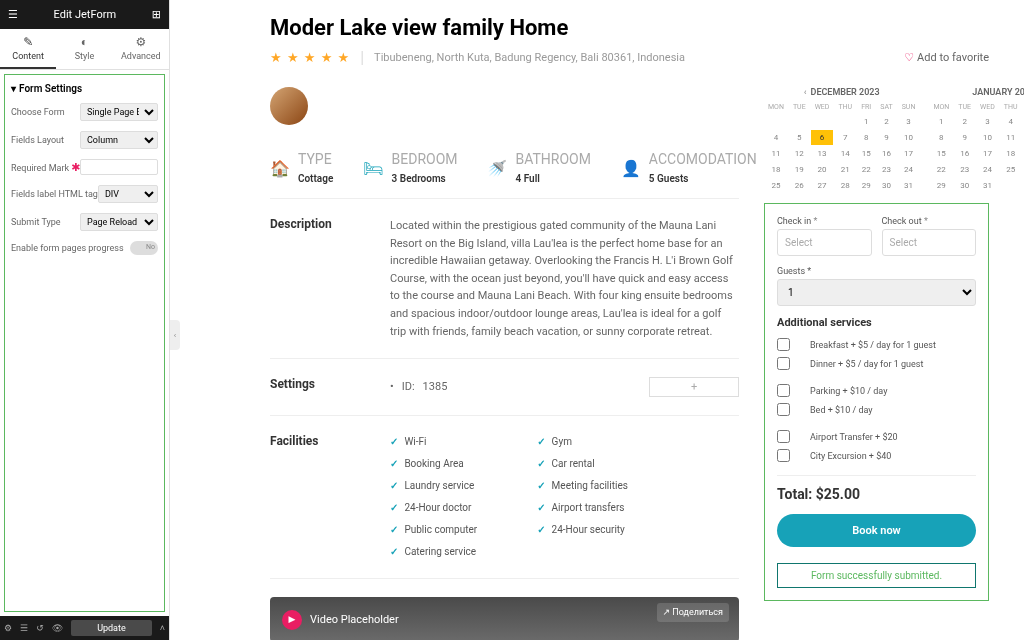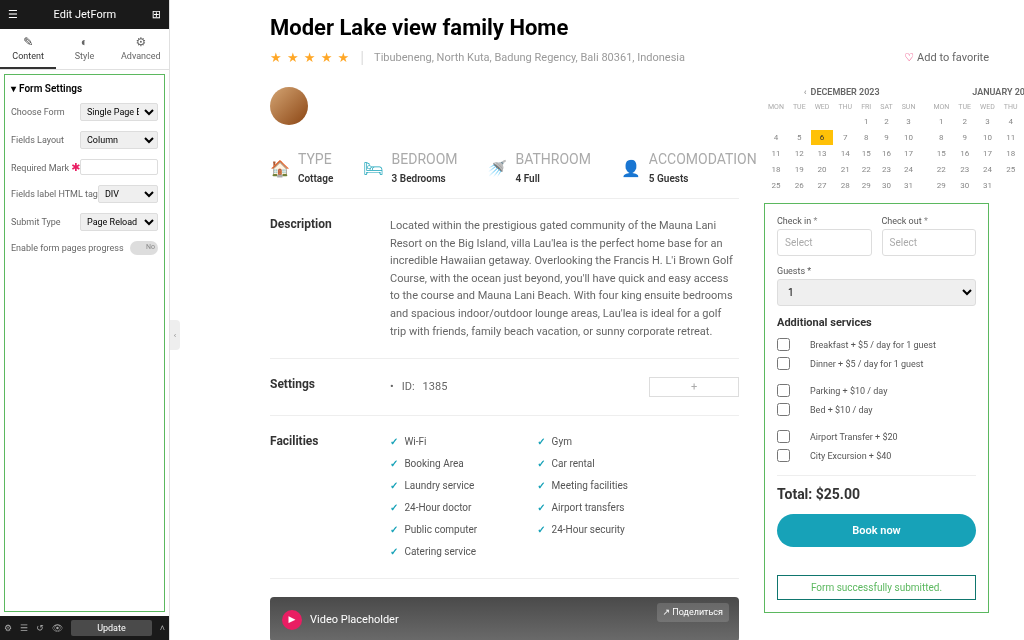--- a/index.html
+++ b/index.html
@@ -73,21 +73,21 @@
 .bk-field{flex:1}
 .bk-field label{display:block;font-size:9px;color:#555;margin-bottom:3px}
 .bk-field .req{color:#888}
 .bk-input{width:100%;padding:7px;border:1px solid #ddd;border-radius:3px;color:#aaa;font-size:10px;background:#fff}
 .bk-select{width:100%;padding:6px;border:1px solid #ddd;border-radius:3px;font-size:10px}
 .services-title{font-weight:700;font-size:11px;color:#333;margin:10px 0 6px}
 .service-item{display:flex;align-items:center;gap:20px;font-size:9px;color:#555;padding:3px 0}
 .service-item input[type=checkbox]{cursor:pointer}
 .service-hr{border:none;border-top:1px solid #eee;margin:10px 0}
 .total{font-weight:700;font-size:14px;color:#333;margin:8px 0 12px}
-.book-btn{width:100%;padding:10px;background:#17a2b8;color:#fff;border:none;border-radius:20px;font-weight:600;font-size:11px;cursor:pointer;margin-bottom:28px}
+.book-btn{width:100%;padding:10px;background:#17a2b8;color:#fff;border:none;border-radius:20px;font-weight:600;font-size:11px;cursor:pointer;margin-bottom:16px}
 .success-msg{border:1px solid #0f766e;color:#5bb85f;text-align:center;padding:6px;font-size:10px}
 </style>
 </head>
 <body>
 
 <div class="editor">
   <div class="editor-header">
     <span class="hamburger">☰</span>
     <span>Edit JetForm</span>
     <span class="grid-icon">⊞</span>

